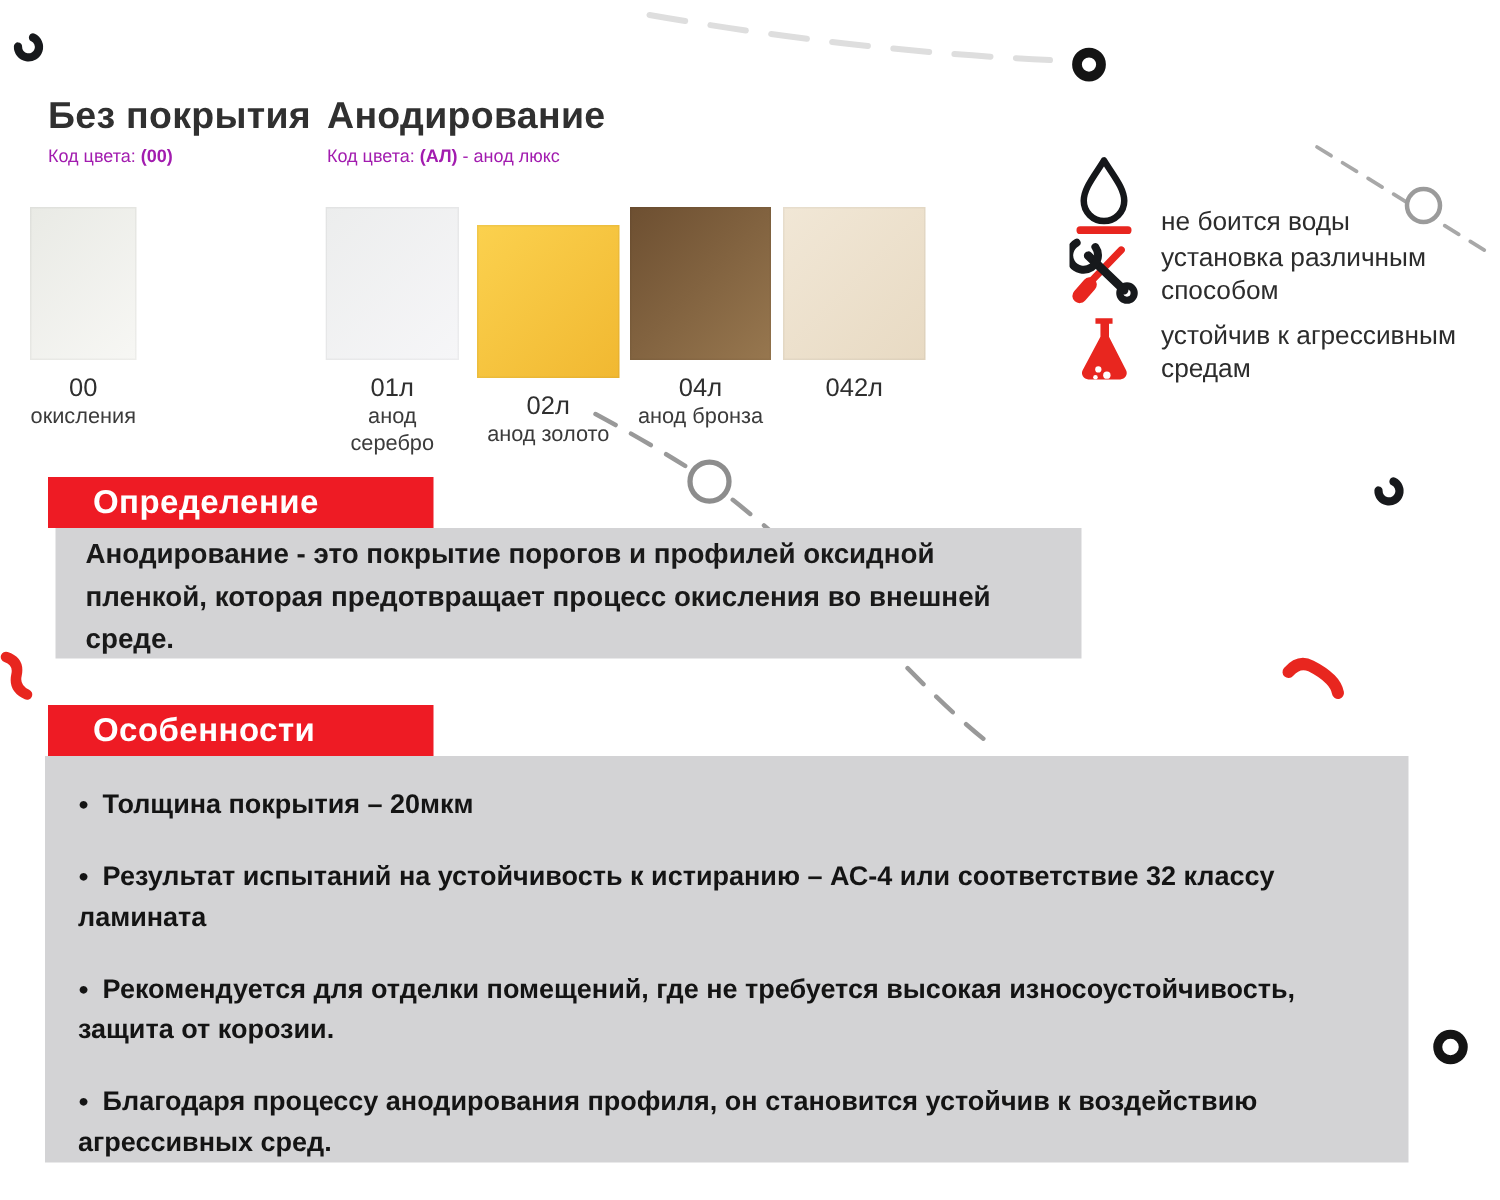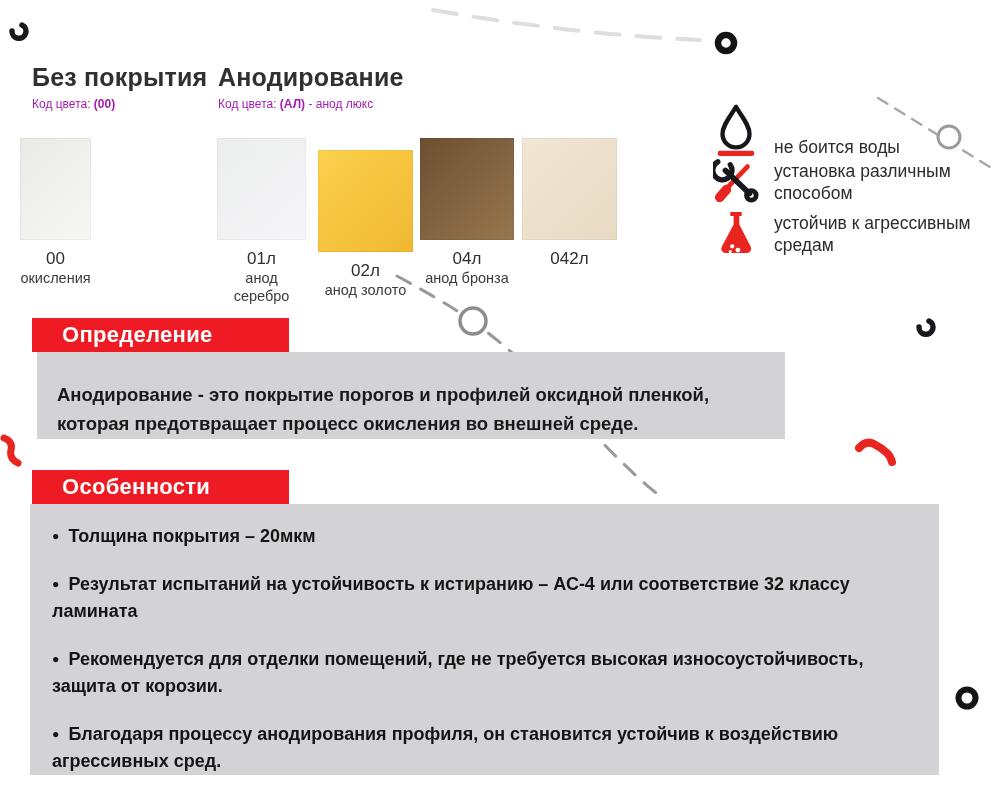--- a/index.html
+++ b/index.html
@@ -129,21 +129,21 @@
           <circle cx="14" cy="43.5" r="1.6" fill="#ffffff"></circle>
         </svg>
       </span>
       <span class="lbl">устойчив к агрессивным средам</span>
     </div>
   </div>
 
   <div class="banner" style="left:32px; top:318px; width:257px; height:34px;">
     <span>Определение</span>
   </div>
-  <div class="graybox" style="left:37px; top:352px; width:748px; height:87px; padding:29px 20px;">
+  <div class="graybox" style="left:37px; top:352px; width:684px; height:87px; padding:3px 20px;">
     <div class="def-text">Анодирование - это покрытие порогов и профилей оксидной пленкой, которая предотвращает процесс окисления во внешней среде.</div>
   </div>
 
   <div class="banner" style="left:32px; top:470px; width:257px; height:34px;align-items:center;">
     <span>Особенности</span>
   </div>
   <div class="graybox" style="left:30px; top:504px; width:909px; height:271px; padding:19px 24px 16px 22px;">
     <ul class="feat-list">
       <li>Толщина покрытия – 20мкм</li>
       <li>Результат испытаний на устойчивость к истиранию – АС-4 или соответствие 32 классу ламината</li>

